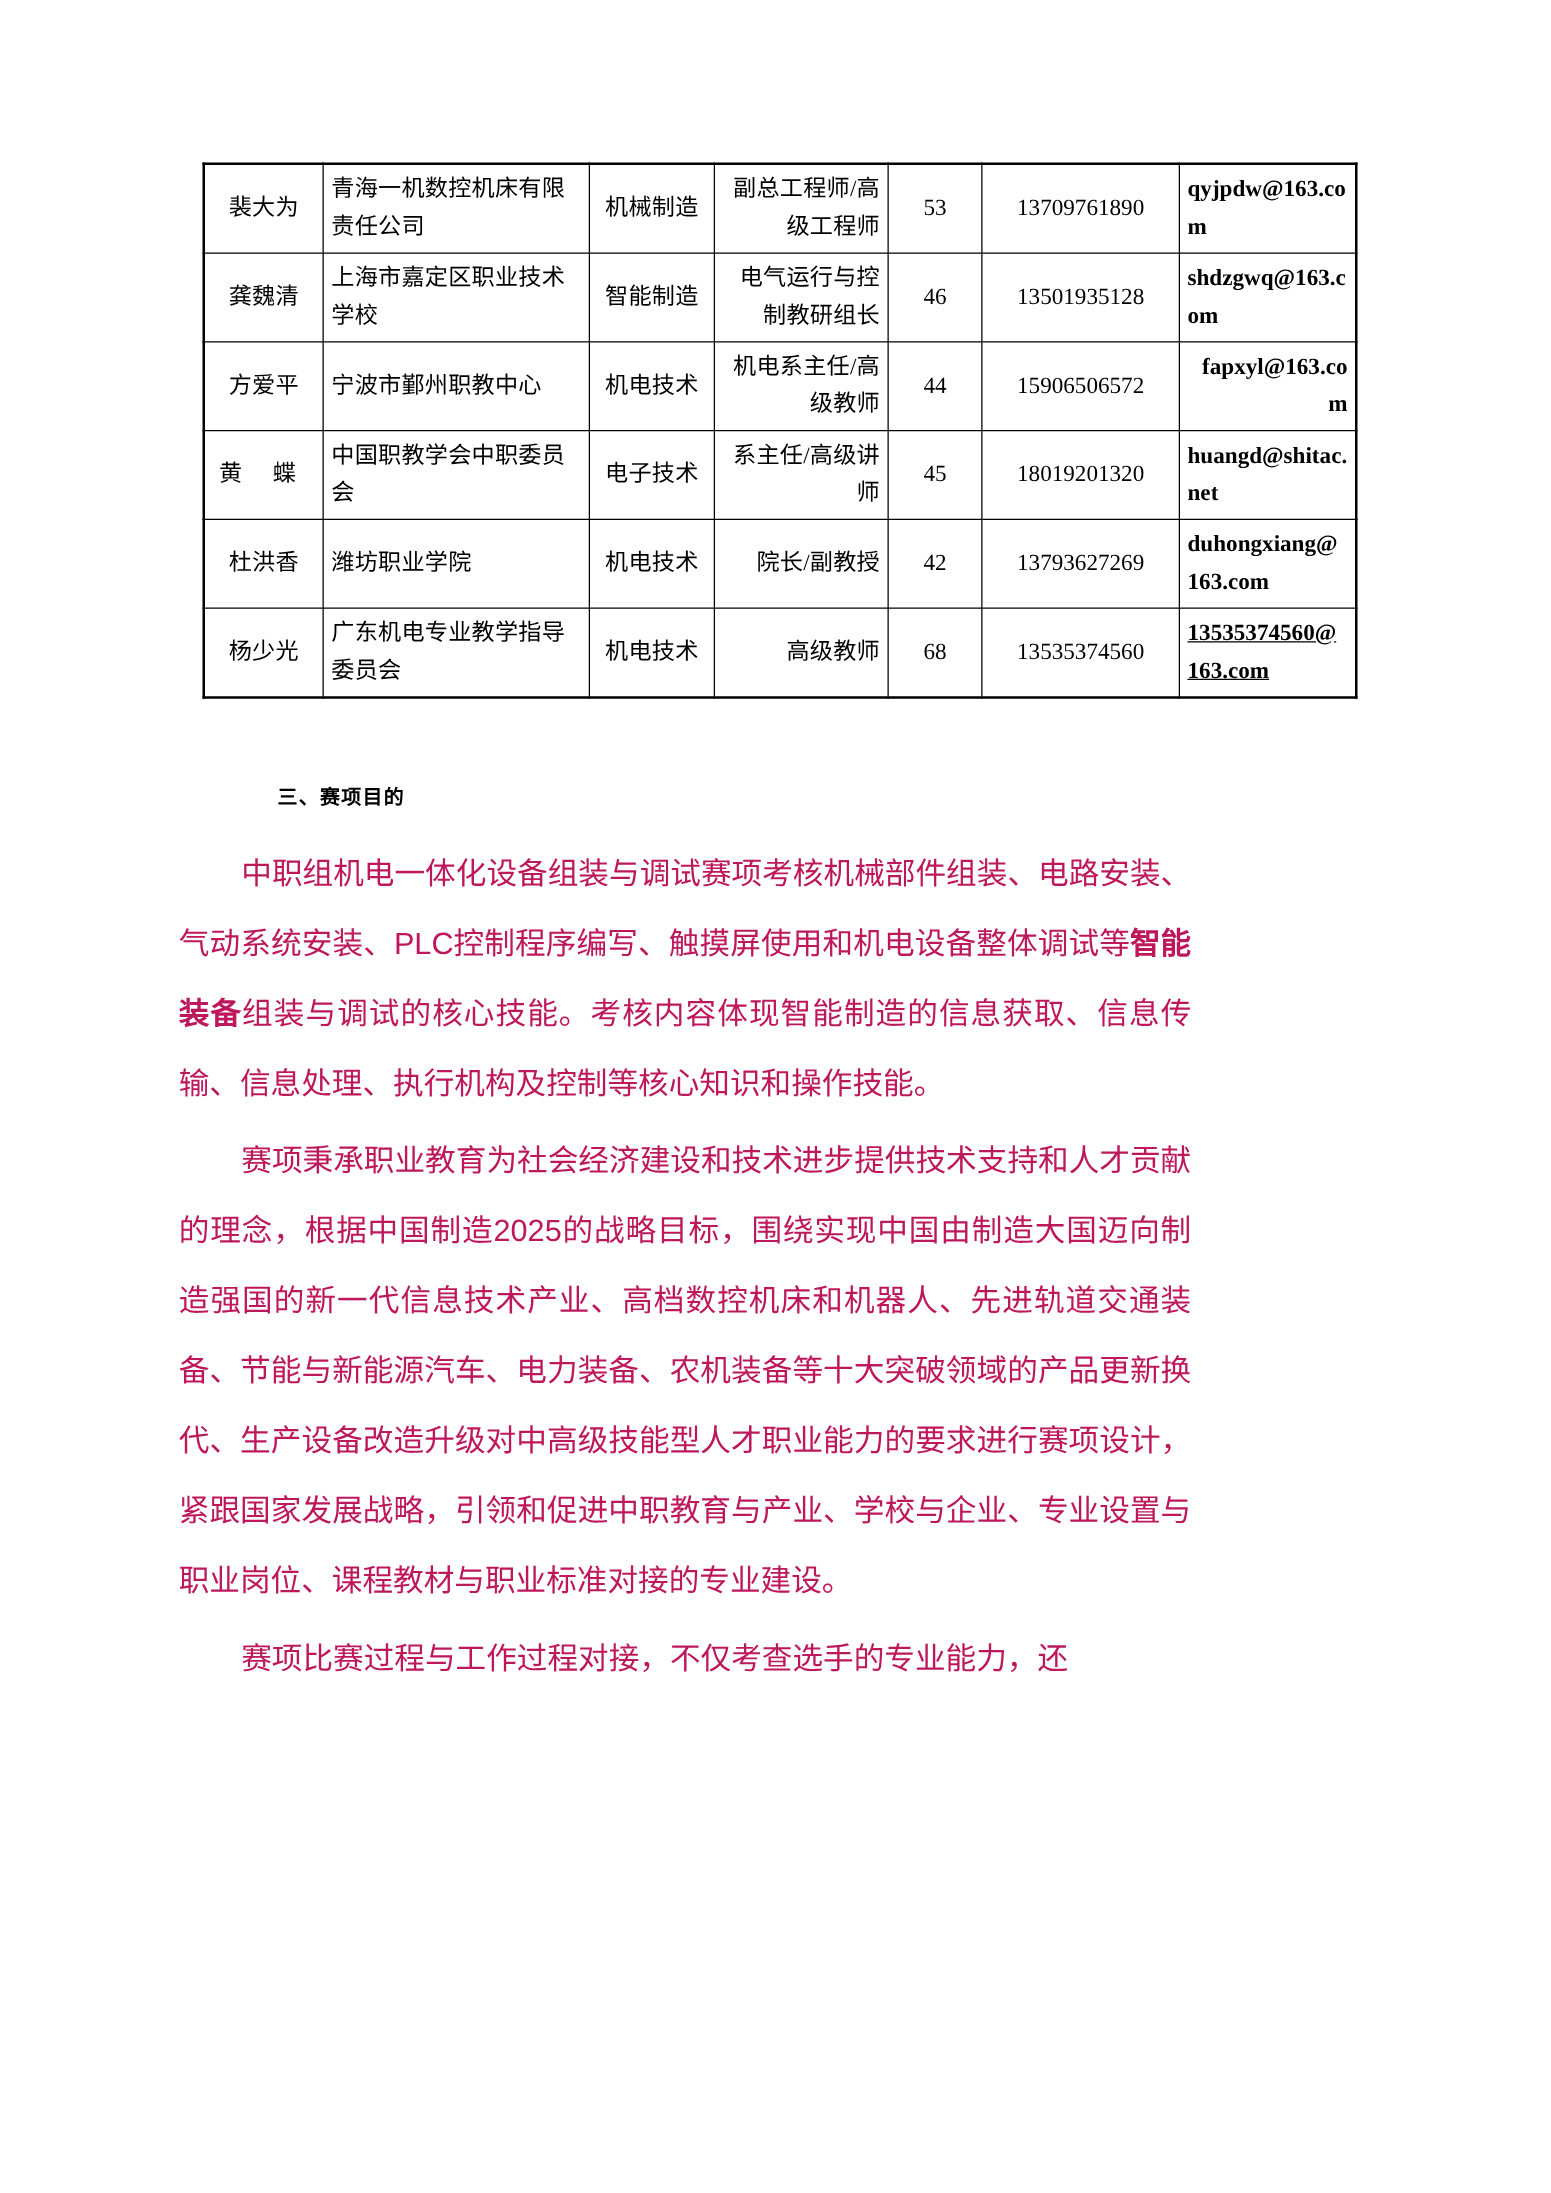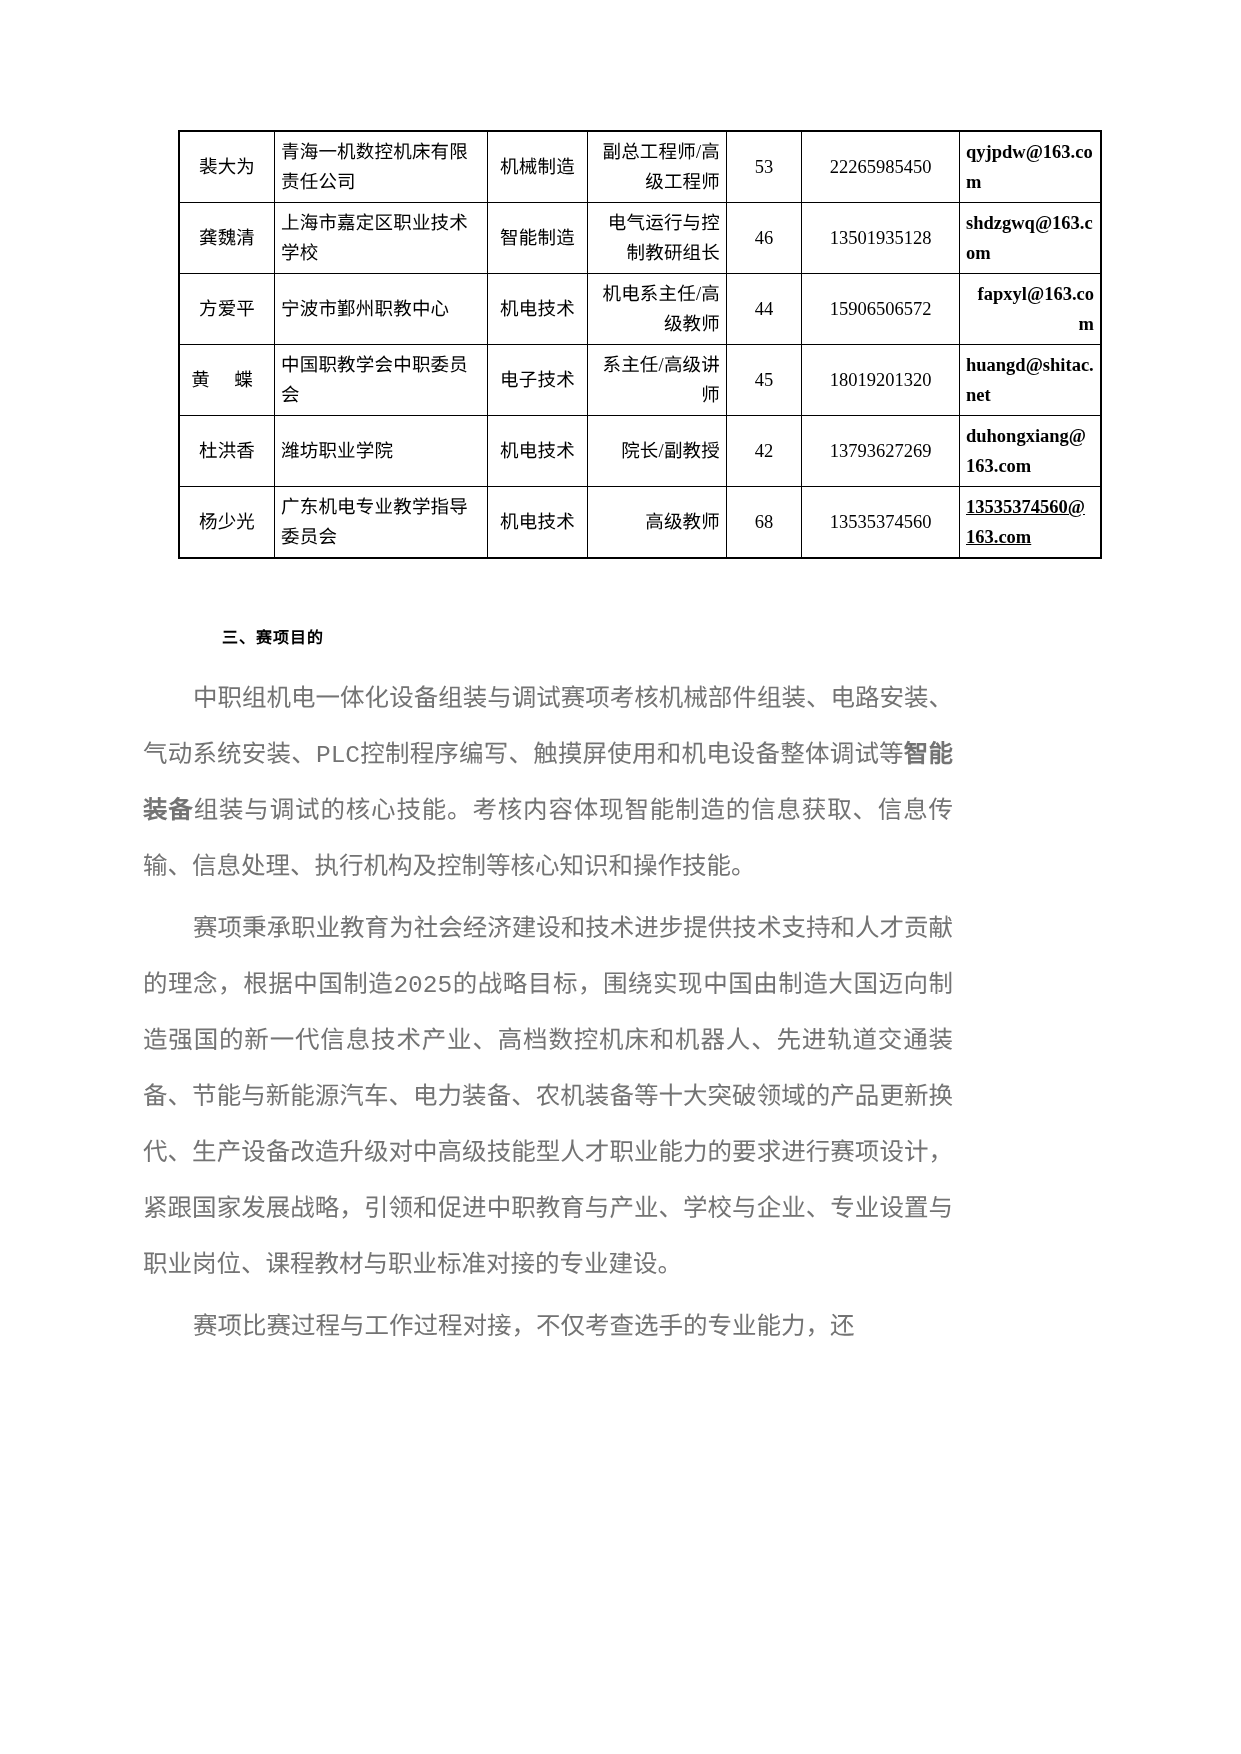--- a/index.html
+++ b/index.html
@@ -30,21 +30,20 @@
     position: absolute;
     left: 162px;
     top: 130px;
     width: 830px;
   }
   table.experts {
     border-collapse: collapse;
     width: 830px;
     table-layout: fixed;
     border: 2px solid #000;
-    margin-left: 16px;
   }
   table.experts td {
     border: 1px solid #000;
     padding: 5px 6px;
     vertical-align: middle;
     font-family: "Liberation Serif", "DejaVu Serif", serif;
     font-size: 18.5px;
     line-height: 30px;
     color: #000;
   }
@@ -98,47 +97,47 @@
   }
 
   .body-block {
     position: absolute;
     left: 143px;
     top: 672px;
     width: 810px;
   }
   p.para {
     margin: 0 0 6px 0;
-    font-family: Liberation Mono, monospace;
+    font-family: Liberation Sans, sans-serif;
     font-size: 24.5px;
     line-height: 56px;
     text-align: justify;
     text-justify: inter-ideograph;
     text-indent: 50px;
-    color: #737373;
+    color: #be185d;
     letter-spacing: 0px;
   }
   p.para b { font-weight: bold; }
 </style>
 </head>
 <body>
 
 <div class="page">
 
   <div class="table-wrap">
     <table class="experts">
       <tbody>
 
         <tr>
           <td class="col-name cn">裴大为</td>
           <td class="col-org cn">青海一机数控机床有限责任公司</td>
           <td class="col-major cn">机械制造</td>
           <td class="col-title cn">副总工程师/高级工程师</td>
           <td class="col-age num">53</td>
-          <td class="col-phone num">22265985450</td>
+          <td class="col-phone num">13709761890</td>
           <td class="col-email email-cell">qyjpdw@163.com</td>
         </tr>
 
         <tr>
           <td class="col-name cn">龚魏清</td>
           <td class="col-org cn">上海市嘉定区职业技术学校</td>
           <td class="col-major cn">智能制造</td>
           <td class="col-title cn">电气运行与控制教研组长</td>
           <td class="col-age num">46</td>
           <td class="col-phone num">13501935128</td>

